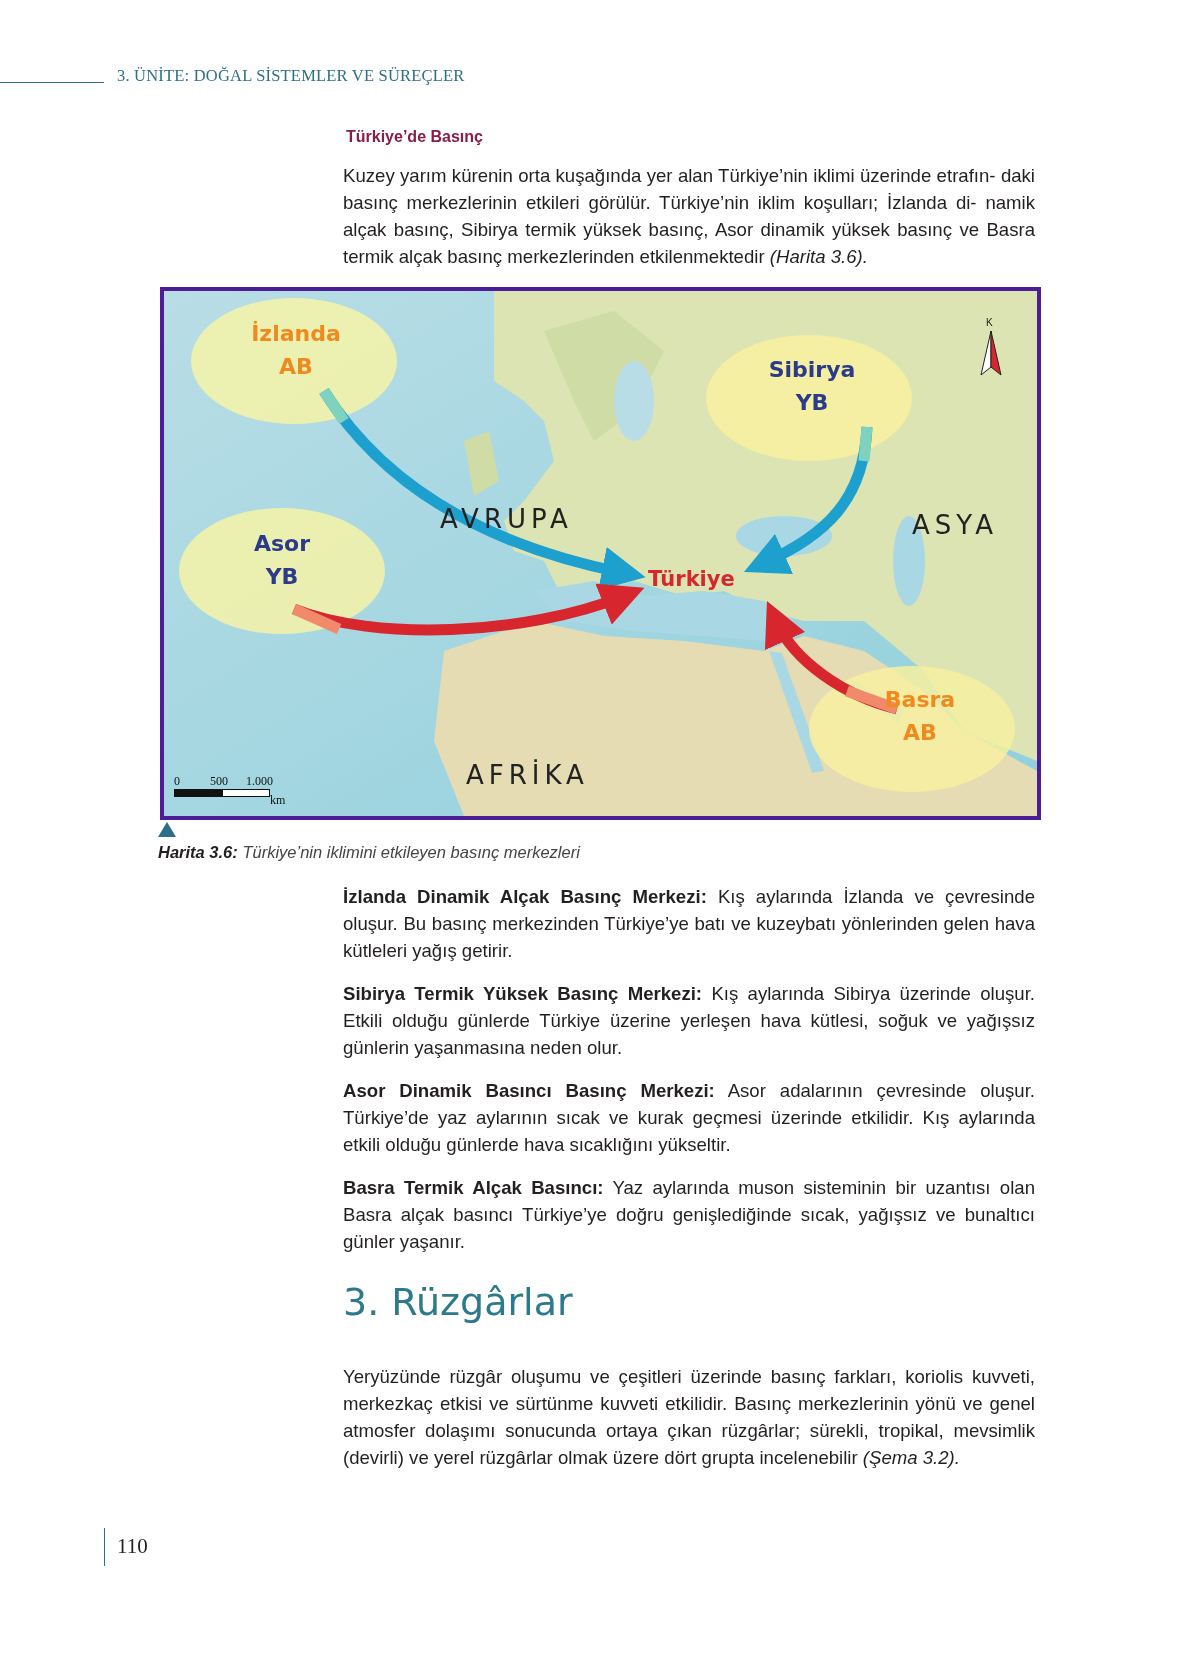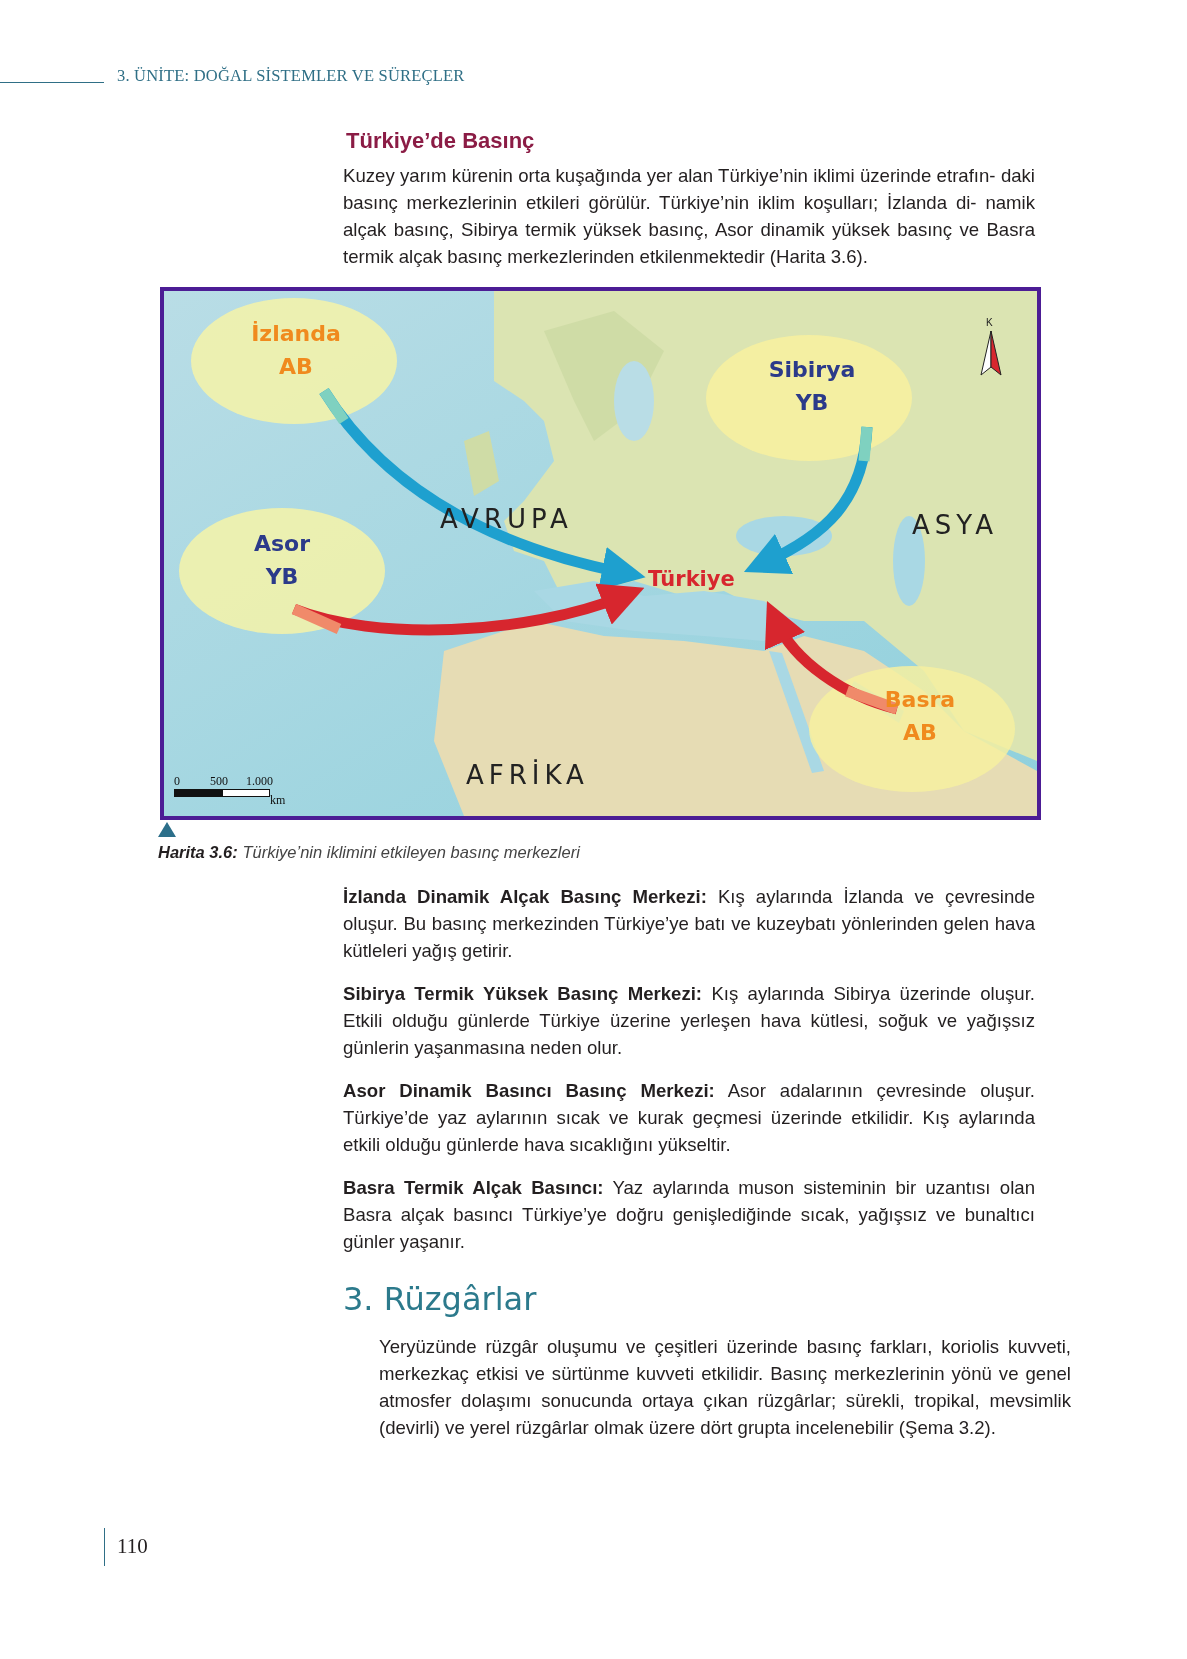--- a/index.html
+++ b/index.html
@@ -2,24 +2,24 @@
 <html><head>
 <meta charset="utf-8">
 <style>
   html, body { margin: 0; padding: 0; background: #ffffff; }
   body { width: 1187px; height: 1659px; position: relative; overflow: hidden; font-family: "Liberation Sans", sans-serif; color: #231f20; }
   .abs { position: absolute; }
 
   .hdr-line { left: 0; top: 82px; width: 104px; height: 1px; background: #2f6f86; }
   .hdr-text { left: 117px; top: 66px; font-family: "Liberation Serif", serif; font-size: 16.5px; color: #2f6f86; letter-spacing: 0.2px; white-space: nowrap; }
 
-  .sec-title { left: 346px; top: 128px; font-size: 22px; font-weight: bold; color: #8b1c45; white-space: nowrap; }
+  .sec-title { left: 346px; top: 128px; font-size: 16px; font-weight: bold; color: #8b1c45; white-space: nowrap; }
   .para { left: 343px; width: 692px; font-size: 18.6px; line-height: 27px; text-align: justify; color: #231f20; }
   .para .b { font-weight: bold; }
-  .para .i { }
+  .para .i { font-style: italic; }
 
   .map { left: 160px; top: 287px; width: 873px; height: 525px; border: 4px solid #4c1d95; overflow: hidden; }
   .map svg { display: block; }
   .map-label { position: absolute; white-space: nowrap; }
   .cont { font-family: "DejaVu Sans", sans-serif; font-size: 26px; letter-spacing: 5px; color: #222; margin-top: 45px; }
   .center-name { font-family: "DejaVu Sans", sans-serif; font-weight: bold; font-size: 22px; text-align: center; }
   .orange { color: #f08a1e; }
   .navy { color: #2b3a8a; }
   .tr-label { font-family: "DejaVu Sans", sans-serif; font-weight: bold; font-size: 21px; color: #d7262e; }
   .north { left: 975px; top: 313px; width: 30px; height: 60px; }
@@ -27,21 +27,21 @@
   .scale { left: 6px; bottom: 6px; width: 120px; height: 36px; font-family: "Liberation Serif", serif; font-size: 12px; color: #111; }
   .scale .t { position: absolute; top: 0; }
   .scale .bar-b { position: absolute; left: 4px; top: 15px; width: 47px; height: 6px; background: #111; border: 1px solid #111; }
   .scale .bar-w { position: absolute; left: 52px; top: 15px; width: 46px; height: 6px; background: #fff; border: 1px solid #111; }
   .scale .km { position: absolute; left: 100px; top: 19px; }
 
   .cap-tri { left: 158px; top: 822px; width: 0; height: 0; border-left: 9px solid transparent; border-right: 9px solid transparent; border-bottom: 15px solid #2c6f8a; }
   .caption { left: 158px; top: 843px; font-size: 16.5px; font-style: italic; color: #444; white-space: nowrap; }
   .caption .b { font-weight: bold; color: #231f20; }
 
-  .h3 { left: 343px; top: 1280px; font-family: "DejaVu Sans", sans-serif; font-size: 32px; color: #2c7a8c; white-space: nowrap; }
+  .h3 { left: 343px; top: 1280px; font-family: "DejaVu Sans", sans-serif; font-size: 38px; color: #2c7a8c; white-space: nowrap; }
 
   .pg-line { left: 104px; top: 1528px; width: 1px; height: 38px; background: #2f6f86; }
   .pg-num { left: 117px; top: 1534px; font-family: "Liberation Serif", serif; font-size: 21px; color: #231f20; }
 </style>
 </head>
 <body>
 
 <div class="abs hdr-line"></div>
 <div class="abs hdr-text">3. ÜNİTE: DOĞAL SİSTEMLER VE SÜREÇLER</div>
 
@@ -158,18 +158,18 @@
   <span class="b">Sibirya Termik Yüksek Basınç Merkezi:</span><span> Kış aylarında Sibirya üzerinde oluşur. Etkili olduğu günlerde Türkiye üzerine yerleşen hava kütlesi, soğuk ve yağışsız günlerin yaşanmasına neden olur.</span>
 </div>
 <div class="abs para" style="top:1077px;">
   <span class="b">Asor Dinamik Basıncı Basınç Merkezi:</span><span> Asor adalarının çevresinde oluşur. Türkiye’de yaz aylarının sıcak ve kurak geçmesi üzerinde etkilidir. Kış aylarında etkili olduğu günlerde hava sıcaklığını yükseltir.</span>
 </div>
 <div class="abs para" style="top:1174px;">
   <span class="b">Basra Termik Alçak Basıncı:</span><span> Yaz aylarında muson sisteminin bir uzantısı olan Basra alçak basıncı Türkiye’ye doğru genişlediğinde sıcak, yağışsız ve bunaltıcı günler yaşanır.</span>
 </div>
 
 <div class="abs h3">3. Rüzgârlar</div>
-<div class="abs para" style="top:1333px;margin-left:36px;">
+<div class="abs para" style="top:1363px;">
   <span>Yeryüzünde rüzgâr oluşumu ve çeşitleri üzerinde basınç farkları, koriolis kuvveti, merkezkaç etkisi ve sürtünme kuvveti etkilidir. Basınç merkezlerinin yönü ve genel atmosfer dolaşımı sonucunda ortaya çıkan rüzgârlar; sürekli, tropikal, mevsimlik (devirli) ve yerel rüzgârlar olmak üzere dört grupta incelenebilir </span><span class="i">(Şema 3.2).</span>
 </div>
 
 <div class="abs pg-line"></div>
 <div class="abs pg-num">110</div>
 
 </body></html>

